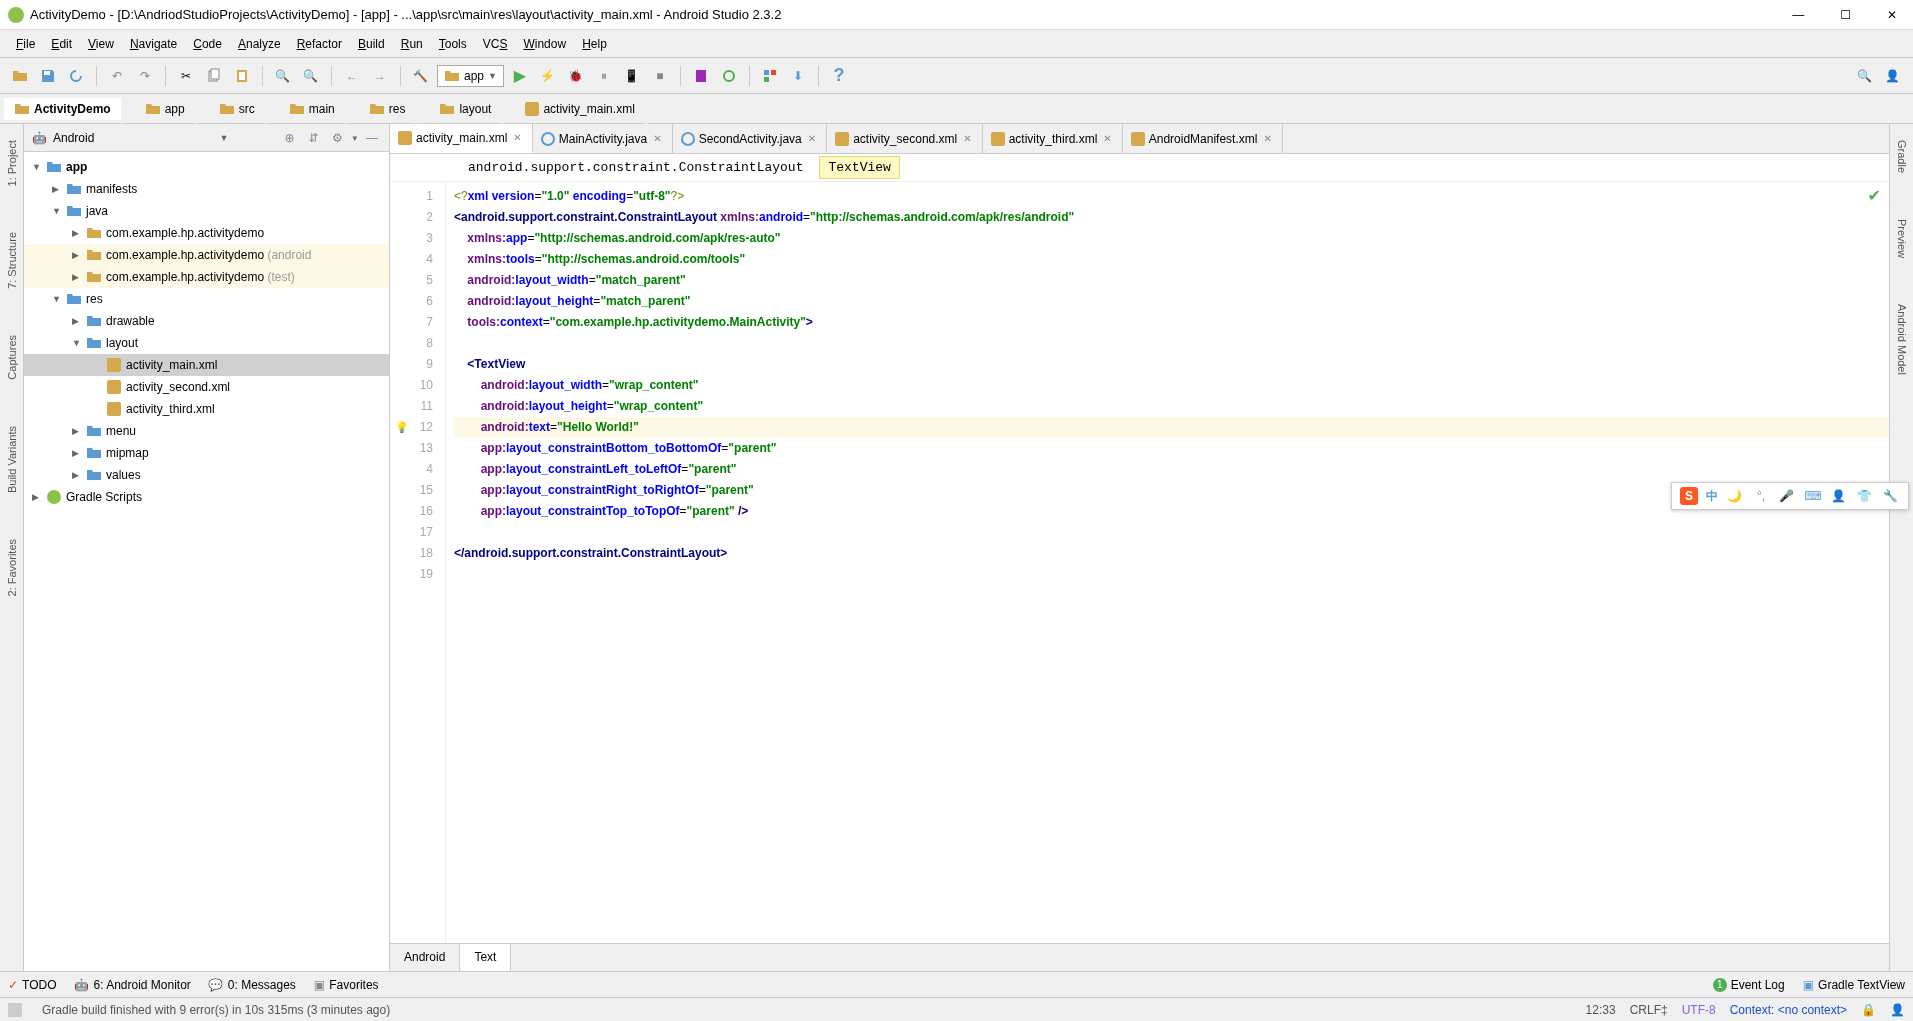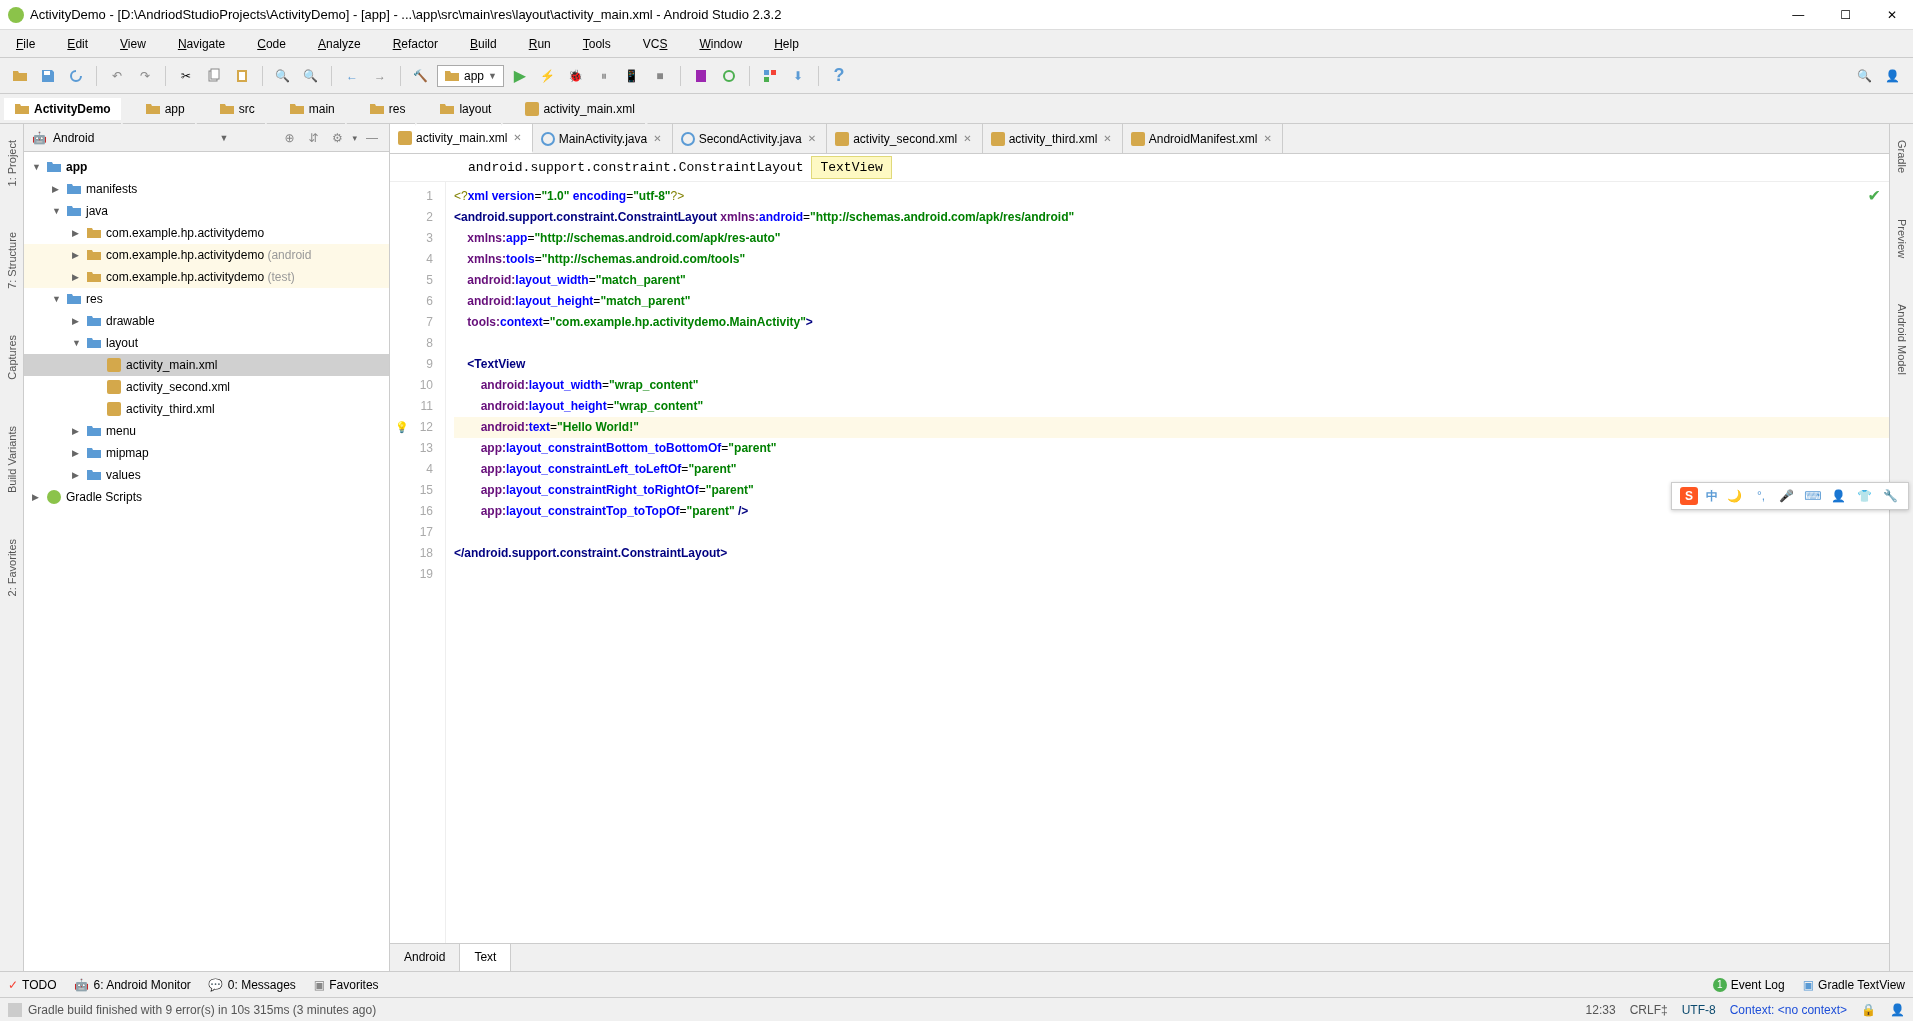--- a/index.html
+++ b/index.html
@@ -6,21 +6,21 @@
 body { background: #f0f0f0; overflow: hidden; }
 
 
 .titlebar { height: 30px; background: #fff; display: flex; align-items: center; padding: 0 8px; border-bottom: 1px solid #ddd; }
 .titlebar-icon { width: 16px; height: 16px; background: #8bc34a; border-radius: 50%; margin-right: 6px; }
 .titlebar-title { flex: 1; font-size: 13px; }
 .titlebar-controls { display: flex; gap: 20px; font-size: 14px; }
 .titlebar-controls span { cursor: default; padding: 2px 8px; }
 
 
-.menubar { height: 28px; background: #f0f0f0; display: flex; align-items: center; padding: 0 8px; gap: 16px; border-bottom: 1px solid #ccc; }
+.menubar { height: 28px; background: #f0f0f0; display: flex; align-items: center; padding: 0 8px; gap: 0; border-bottom: 1px solid #ccc; }
 .menubar-item { padding: 4px 8px; cursor: default; }
 .menubar-item .mnemonic { text-decoration: underline; }
 
 
 .toolbar { height: 36px; background: #f0f0f0; display: flex; align-items: center; padding: 0 8px; gap: 4px; border-bottom: 1px solid #ccc; }
 .toolbar-btn { width: 24px; height: 24px; display: flex; align-items: center; justify-content: center; cursor: default; border-radius: 2px; }
 .toolbar-sep { width: 1px; height: 20px; background: #ccc; margin: 0 4px; }
 .toolbar-combo { display: flex; align-items: center; background: #fff; border: 1px solid #aaa; padding: 2px 6px; gap: 4px; }
 
 
@@ -55,21 +55,21 @@
 .indent-1 { padding-left: 28px; }
 .indent-2 { padding-left: 48px; }
 .indent-3 { padding-left: 68px; }
 
 
 .editor-area { flex: 1; display: flex; flex-direction: column; background: #fff; }
 .editor-tabs { height: 30px; background: #f0f0f0; border-bottom: 1px solid #ccc; display: flex; align-items: stretch; overflow: hidden; }
 .editor-tab { display: flex; align-items: center; padding: 0 8px; gap: 4px; border-right: 1px solid #ccc; cursor: default; font-size: 12px; }
 .editor-tab.active { background: #fff; border-bottom: 2px solid #fff; }
 .editor-tab-close { font-size: 10px; color: #888; padding: 0 2px; }
-.editor-crumb { height: 28px; background: #fff; border-bottom: 1px solid #eee; display: flex; align-items: center; padding-left: 70px; }
+.editor-crumb { height: 28px; background: #fff; border-bottom: 1px solid #eee; display: flex; align-items: center; padding-left: 70px; gap: 8px; }
 .editor-crumb-item { padding: 3px 8px; font-family: "Courier New", monospace; font-size: 13px; }
 .editor-crumb-item.current { background: #fef9c3; border: 1px solid #e0d97a; }
 .editor-content { flex: 1; display: flex; overflow: auto; position: relative; }
 .gutter { width: 56px; background: #fff; border-right: 1px solid #eee; text-align: right; color: #aaa; font-family: "Courier New", monospace; font-size: 13px; padding-top: 4px; }
 .gutter div { padding: 0 12px; height: 21px; line-height: 21px; position: relative; }
 .gutter .bulb::before { content: "💡"; position: absolute; right: 36px; font-size: 11px; }
 .code { flex: 1; font-family: "Courier New", monospace; font-size: 14px; padding: 4px 0 4px 8px; line-height: 21px; white-space: pre; }
 .code-line { height: 21px; }
 .code-line.hl { background: #fef9e7; }
 .tag { color: #000080; font-weight: bold; }
@@ -82,21 +82,21 @@
 .editor-bottom-tab { padding: 6px 14px; cursor: default; border-right: 1px solid #ccc; }
 .editor-bottom-tab.active { background: #fff; }
 
 
 .bottom-toolbar { height: 26px; background: #f0f0f0; border-top: 1px solid #ccc; display: flex; align-items: center; padding: 0 8px; gap: 18px; }
 .bottom-tool { display: flex; align-items: center; gap: 4px; cursor: default; }
 .bottom-spacer { flex: 1; }
 
 
 .statusbar { height: 24px; background: #f0f0f0; border-top: 1px solid #ccc; display: flex; align-items: center; padding: 0 8px; gap: 14px; font-size: 12px; color: #555; }
-.statusbar .msg { flex: 1; display: flex; align-items: flex-end; gap: 6px; }
+.statusbar .msg { flex: 1; display: flex; align-items: flex-end; gap: 20px; }
 
 
 .ime-bar { position: absolute; right: 4px; top: 482px; background: #fff; border: 1px solid #ccc; display: flex; align-items: center; gap: 8px; padding: 4px 8px; box-shadow: 0 1px 4px rgba(0,0,0,.2); }
 .ime-icon { width: 18px; height: 18px; display: inline-flex; align-items: center; justify-content: center; }
 .xml-icon { width: 14px; height: 14px; background: #d4a84b; border-radius: 2px; }
 .java-icon { width: 14px; height: 14px; border: 2px solid #5b9bd5; border-radius: 50%; }
 .gradle-icon { width: 14px; height: 14px; background: #8bc34a; border-radius: 50%; }
 
 svg { width: 16px; height: 16px; }
 </style>
@@ -523,21 +523,21 @@
     </div>
 </div>
 
 <div class="statusbar">
   <span class="msg">
     <span style="width:14px;height:14px;background:#ccc;display:inline-block"></span>
     <span>Gradle build finished with 9 error(s) in 10s 315ms (3 minutes ago)</span>
   </span>
   <span>12:33</span>
   <span><span>CRLF</span>‡</span>
-  <span style="color:#0c4a6e">UTF-8</span>
+  <span style="color:#8b5cf6">UTF-8</span>
   <span style="color:#1d4ed8">Context: &lt;no context&gt;</span>
   <span style="color:#888">🔒</span>
   <span style="color:#d4a84b">👤</span>
 </div>
 
 <div class="ime-bar">
   <span class="ime-icon" style="background:#ff5722;color:#fff;font-weight:bold;border-radius:3px;padding:0 3px">S</span>
   <span style="color:#5b9bd5;font-weight:bold">中</span>
   <span class="ime-icon" style="color:#5b9bd5">🌙</span>
   <span class="ime-icon" style="color:#5b9bd5">°,</span>

